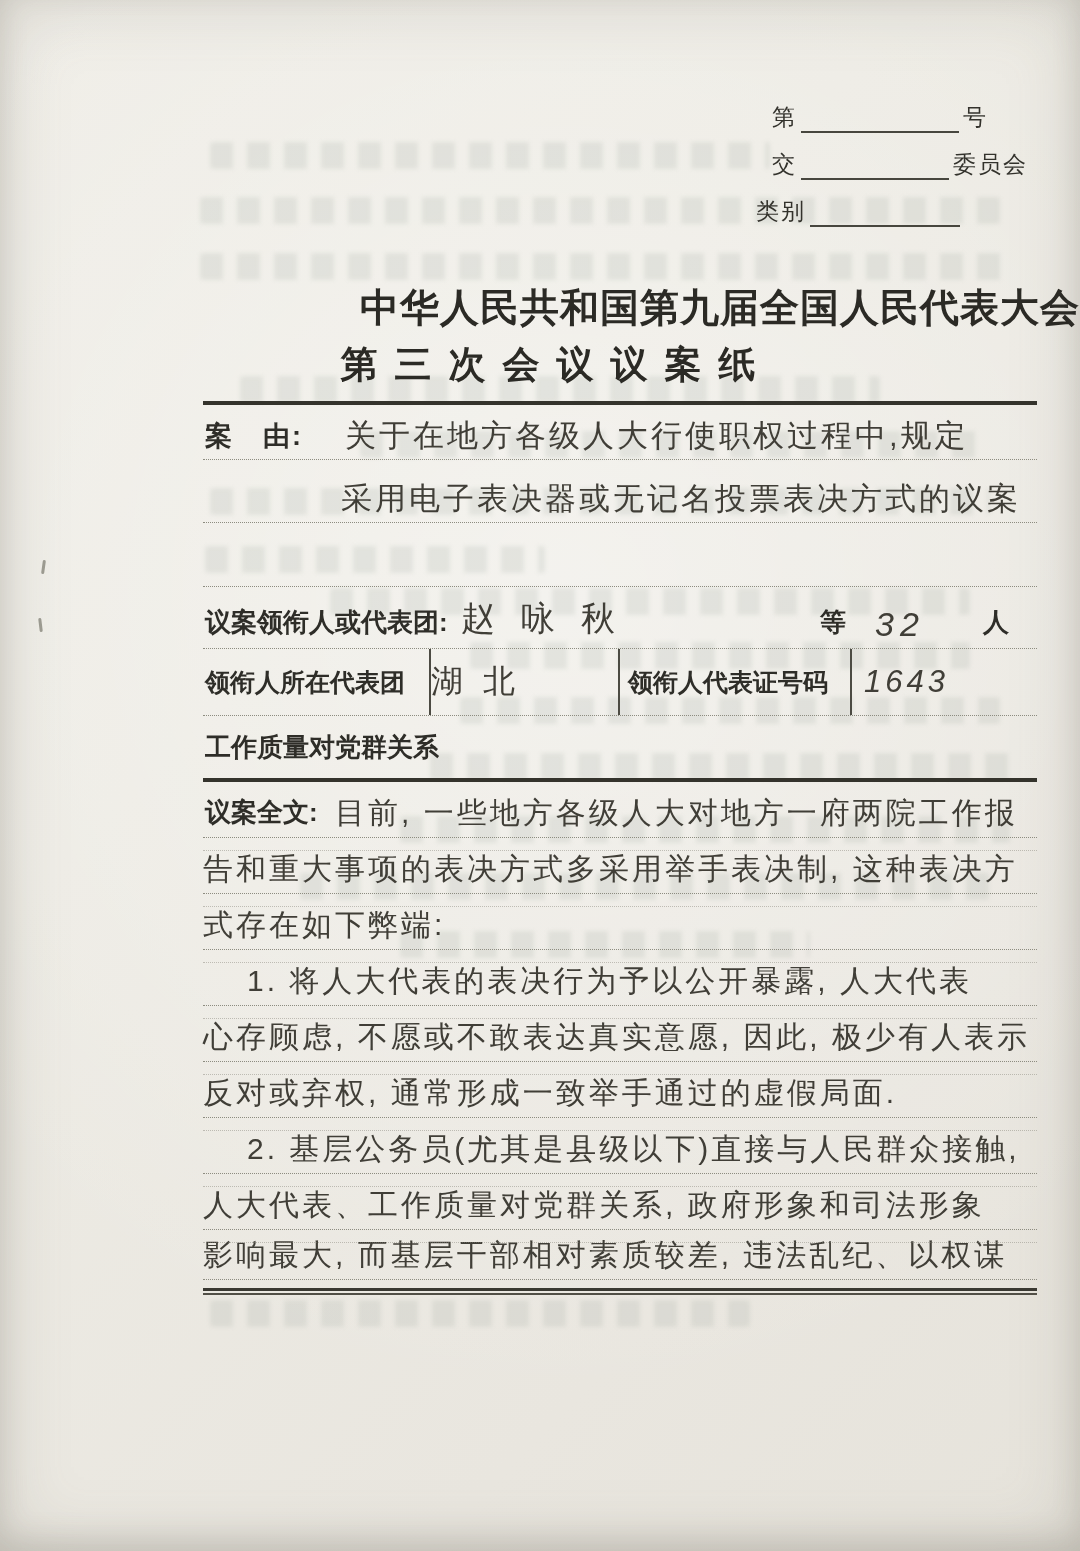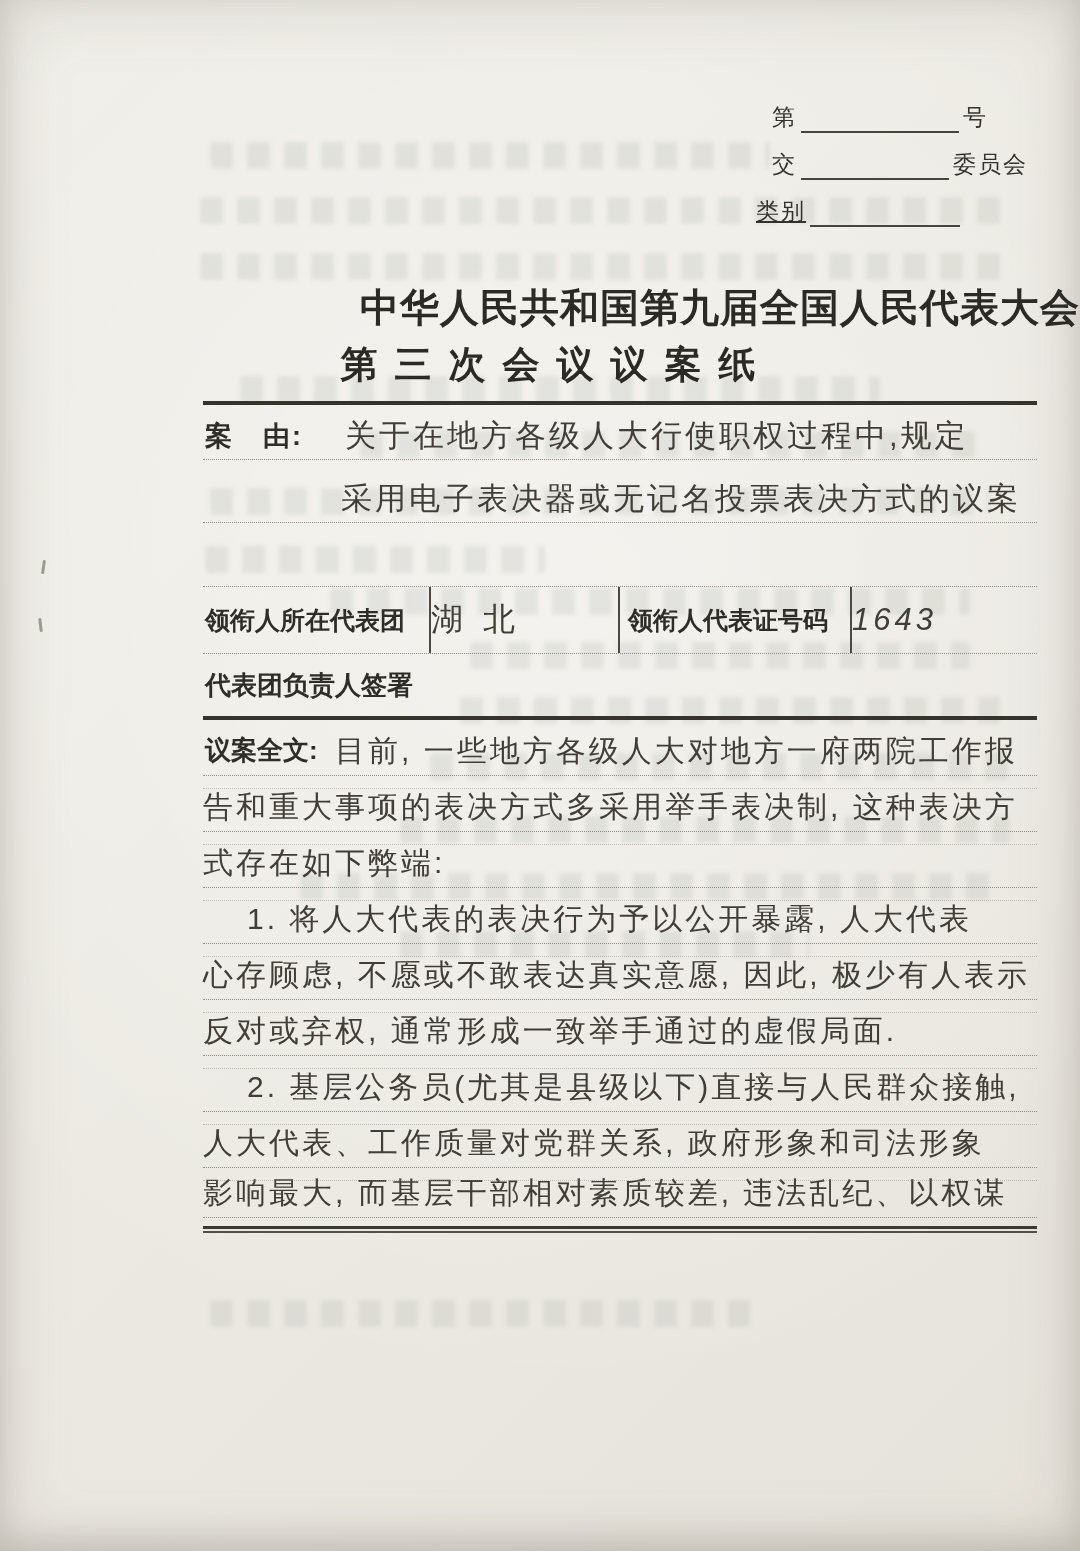--- a/index.html
+++ b/index.html
@@ -56,21 +56,21 @@
   .sp-deng  { position:absolute; left:617px; bottom:8px; font-size:26px; font-weight:700; }
   .sp-count { position:absolute; left:672px; bottom:4px; font-size:34px; font-style:italic; letter-spacing:6px; }
   .sp-ren   { position:absolute; left:780px; bottom:8px; font-size:26px; font-weight:700; }
 
   .r-delegation { height:67px; display:flex;text-align:right; }
   .cell { display:flex; align-items:center; height:100%; }
   .c1 { width:228px; font-size:25px; font-weight:700; border-right:2px solid #4c4b43; padding-left:2px; }
   .c2 { width:189px; border-right:2px solid #4c4b43; }
   .c2 .hand { font-size:32px; letter-spacing:20px; }
   .c3 { width:232px; font-size:25px; font-weight:700; border-right:2px solid #4c4b43; padding-left:8px; }
-  .c4 { width:185px; }
+  .c4 { width:185px; padding-left:12px; }
   .c4 .hand { font-size:31px; font-style:italic; letter-spacing:4px; }
 
   .r-sign { height:66px; border-bottom:4px solid #34332c; display:flex; align-items:center; }
   .sign-label { font-size:26px; font-weight:700; padding-left:2px; }
 
   .ft-row { height:56px; display:flex; align-items:flex-end; }
   .ft-row::before { content:""; position:absolute; left:0; right:0; top:12px;
                     border-top:1px dotted rgba(130,128,117,0.45); }
   .ft-row.first::before { display:none; }
   .ft-row .hand { padding-bottom:3px; font-size:30px; letter-spacing:3px; }
@@ -109,54 +109,61 @@
     <div class="hdr-row">
       <span class="hdr-label">第</span>
       <span class="hdr-blank w158"></span>
       <span class="hdr-label">号</span>
     </div>
     <div class="hdr-row">
       <span class="hdr-label">交</span>
       <span class="hdr-blank w148"></span>
       <span class="hdr-label">委员会</span>
     </div>
-    <div class="hdr-row" style="margin-left:-16px;text-decoration:underline;">
+    <div class="hdr-row" style="margin-left:-16px;">
       <span class="hdr-label">类别</span>
       <span class="hdr-blank w150"></span>
     </div>
   </div>
 
   <div class="title1">中华人民共和国第九届全国人民代表大会</div>
   <div class="title2">第三次会议议案纸</div>
 
   <div class="content">
 
     <div class="row r-case1">
       <span class="case-label">案　由:</span>
       <span class="hand">关于在地方各级人大行使职权过程中,规定</span>
     </div>
     <div class="row r-case2">
       <span class="hand">采用电子表决器或无记名投票表决方式的议案</span>
     </div>
     <div class="row r-blank"></div>
 
+    <div class="row r-sponsor">
+      <span class="sp-label">议案领衔人或代表团:</span>
+      <span class="sp-name hand">赵咏秋</span>
+      <span class="sp-deng">等</span>
+      <span class="sp-count hand">32</span>
+      <span class="sp-ren">人</span>
+    </div>
 
     <div class="row r-delegation">
       <div class="cell c1">领衔人所在代表团</div>
       <div class="cell c2">
         <span class="hand">湖北</span>
       </div>
       <div class="cell c3">领衔人代表证号码</div>
       <div class="cell c4">
         <span class="hand">1643</span>
       </div>
     </div>
 
     <div class="row r-sign">
-      <span class="sign-label">代表团负责人签署</span>
+      <span class="sign-label">工作质量对党群关系</span>
     </div>
 
     <div class="row ft-row first">
       <span class="ft-label">议案全文:</span>
       <span class="hand">目前, 一些地方各级人大对地方一府两院工作报</span>
     </div>
     <div class="row ft-row">
       <span class="hand">告和重大事项的表决方式多采用举手表决制, 这种表决方</span>
     </div>
     <div class="row ft-row">

